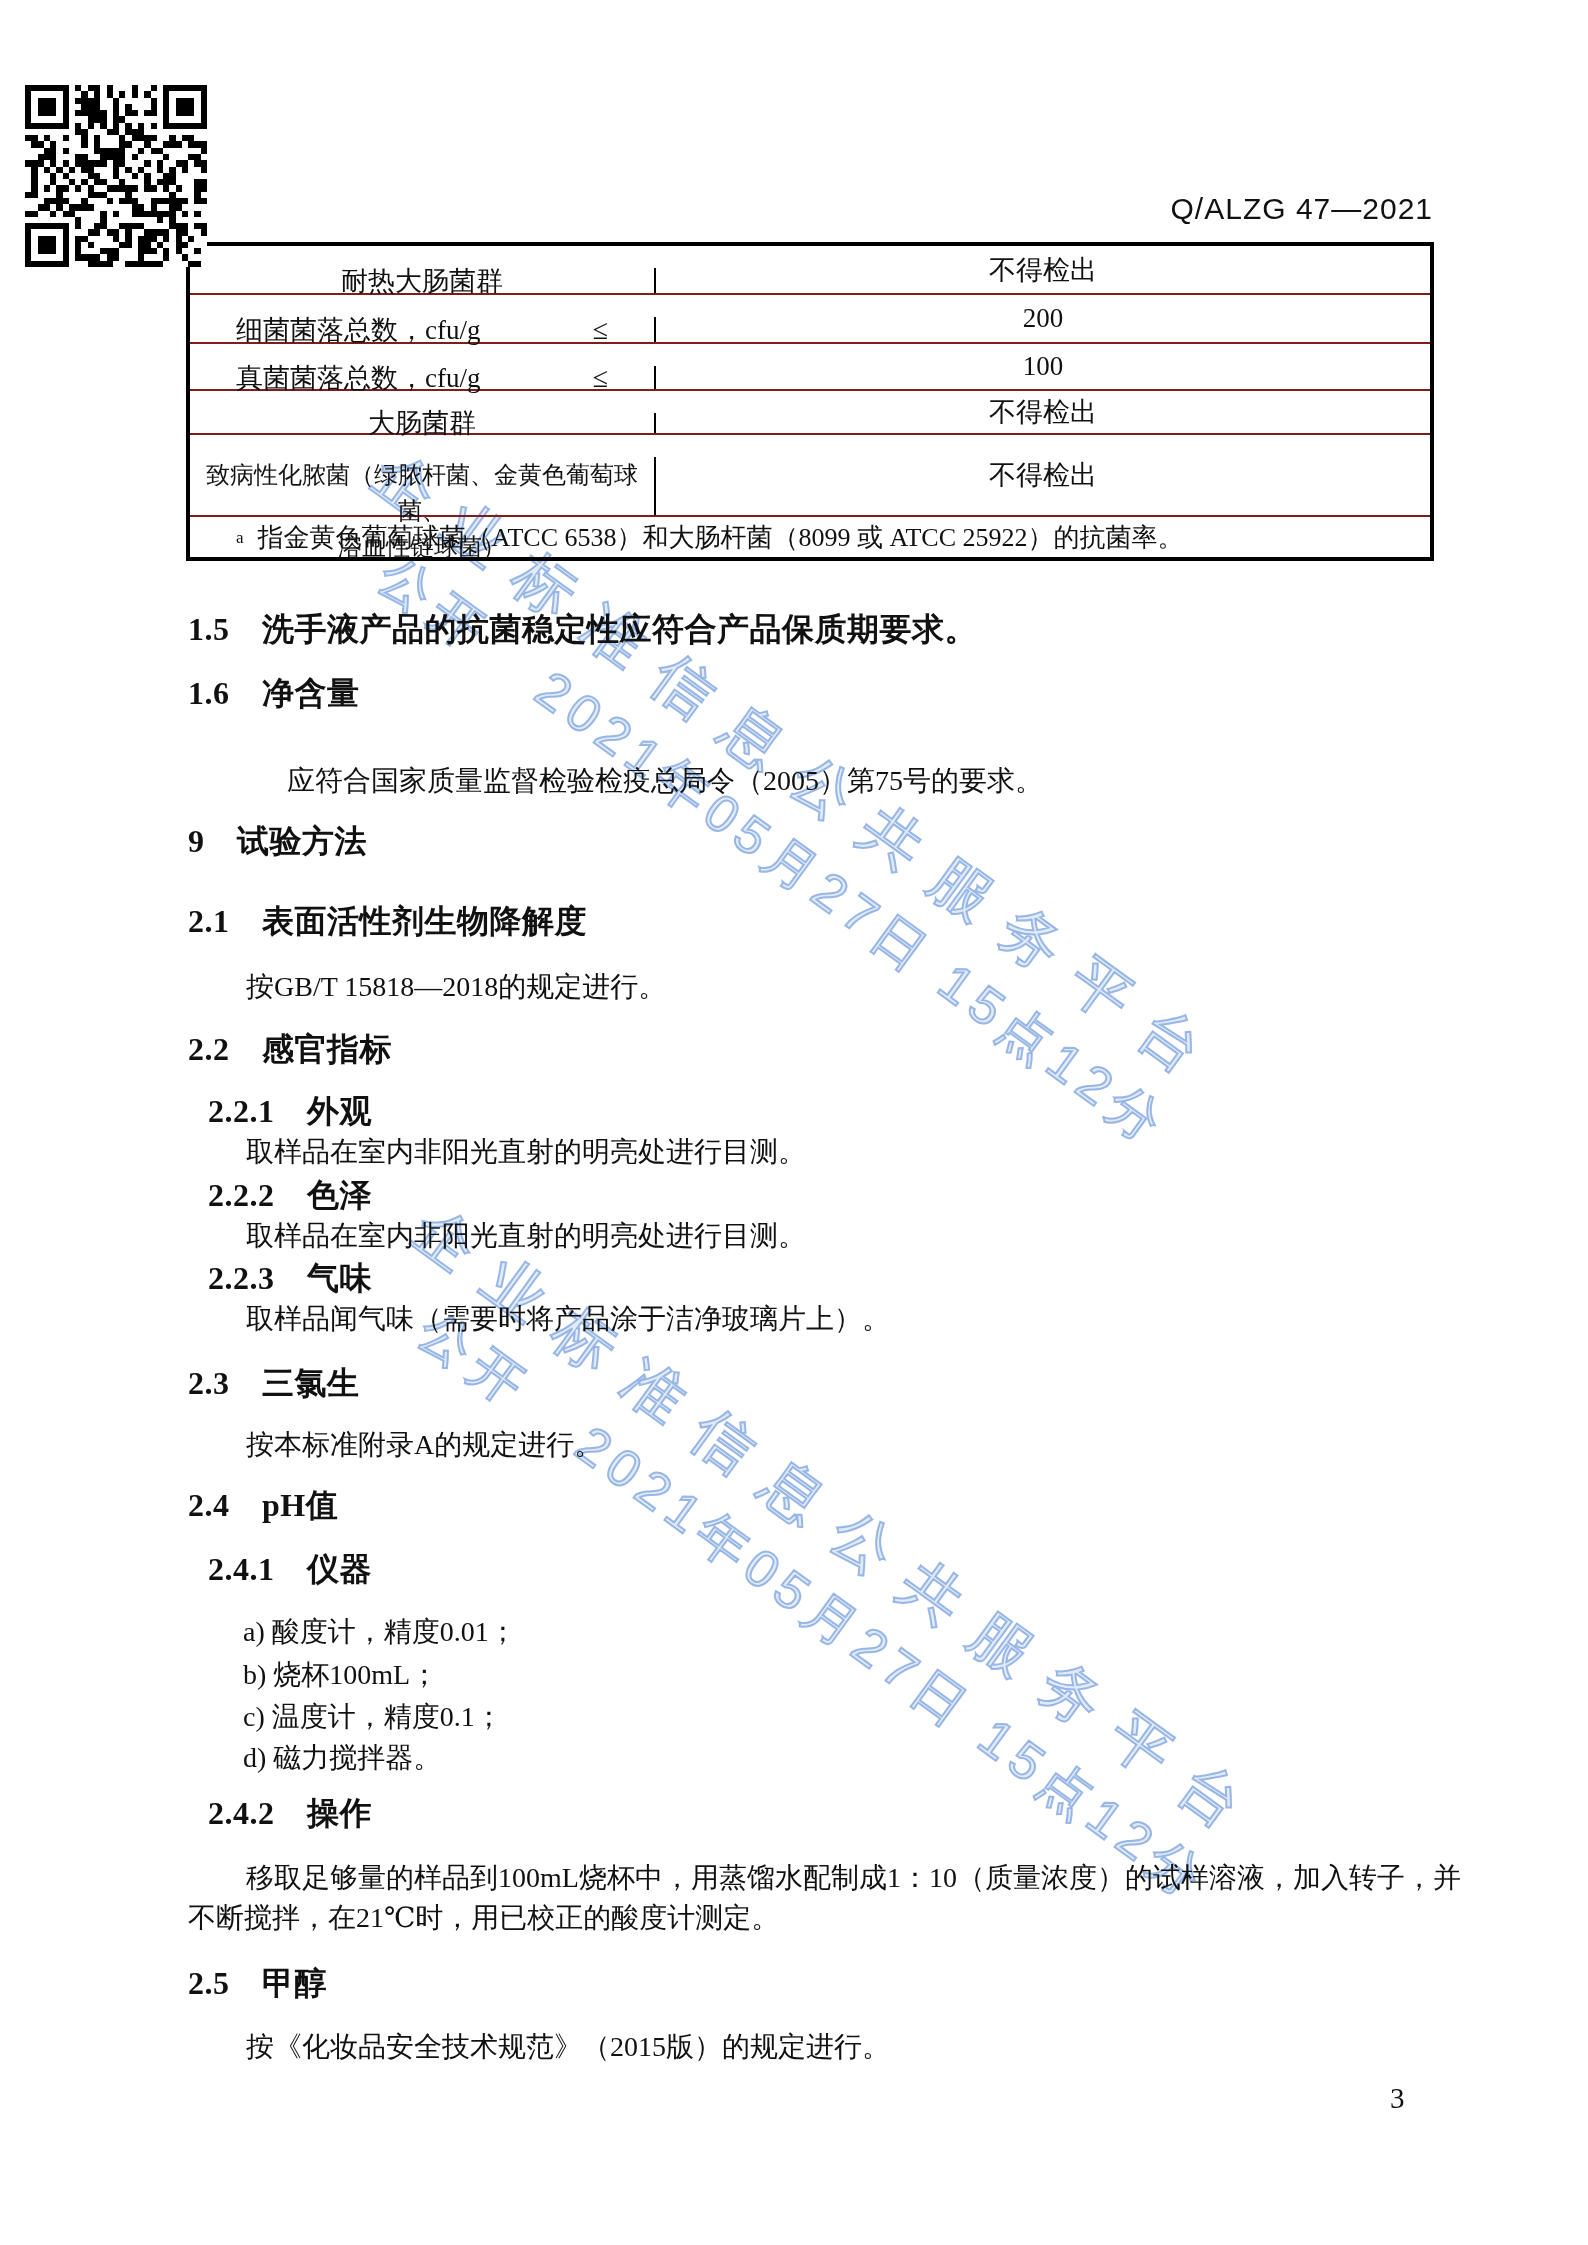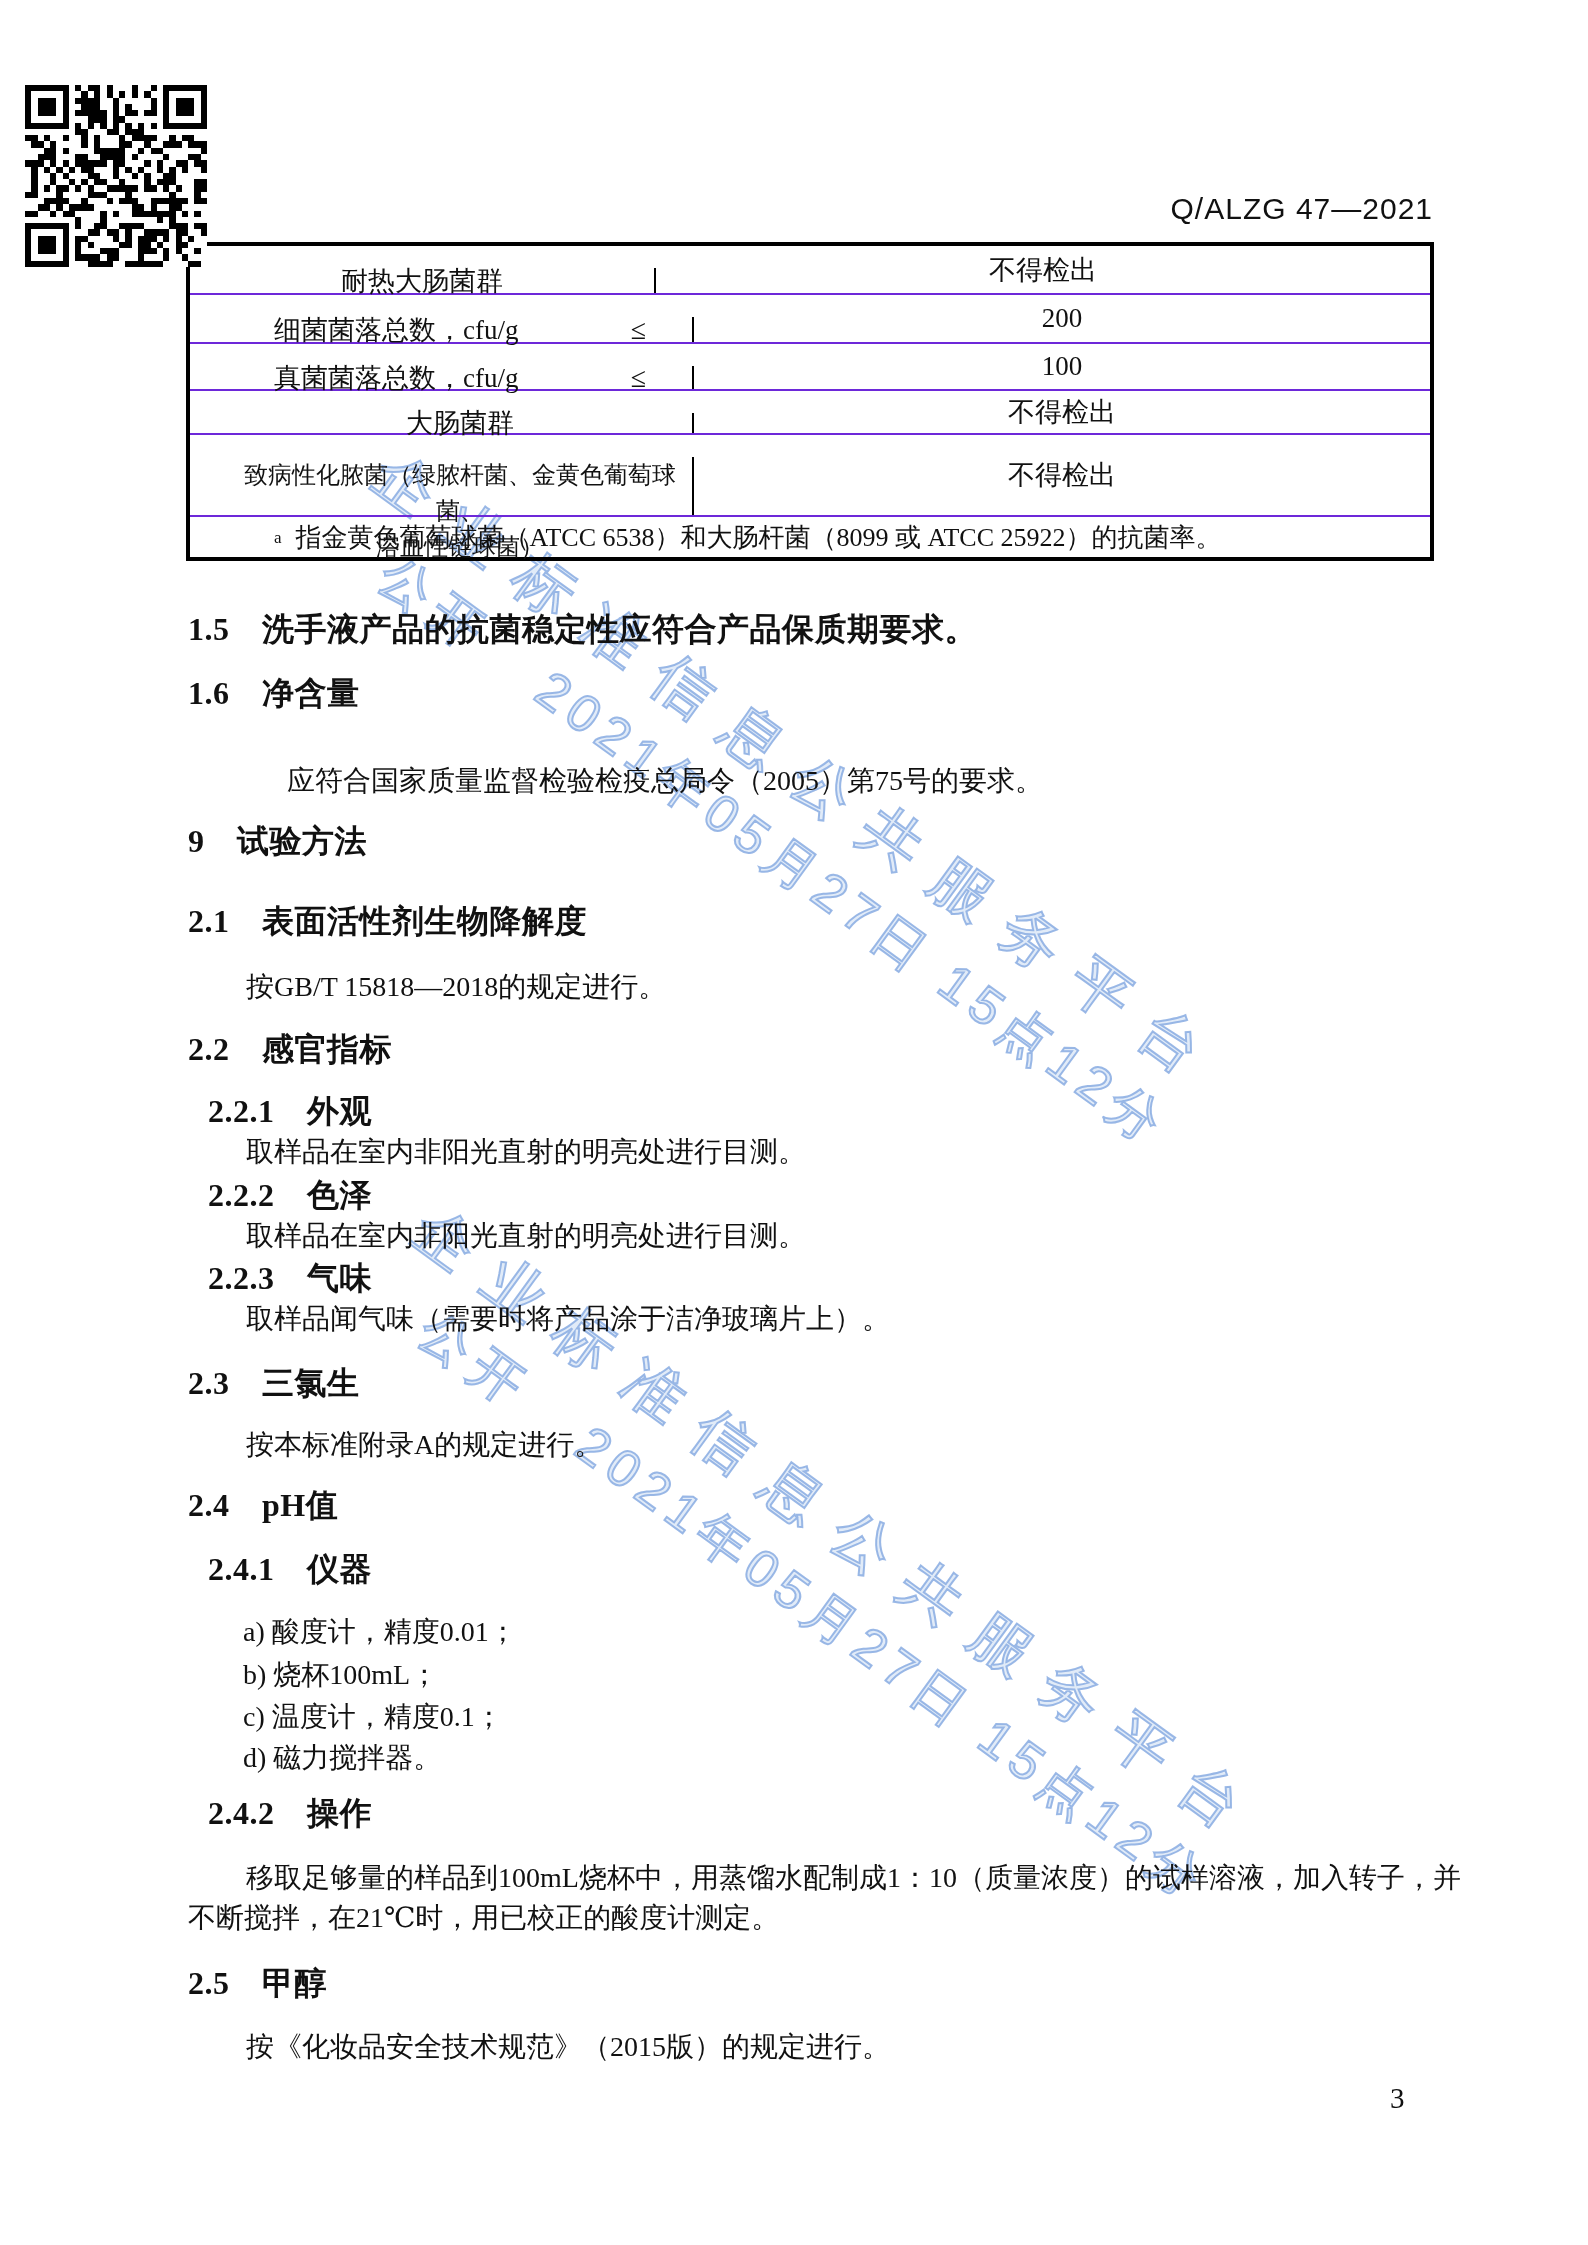--- a/index.html
+++ b/index.html
@@ -29,21 +29,21 @@
   }
   .qr{position:absolute;left:25px;top:85px;width:182px;height:182px;z-index:3;background:#fff;}
   .qr svg{display:block;width:182px;height:182px;background:#fff;}
   
   .tbl{
     position:absolute;left:186px;top:242px;width:1248px;
     border:4px solid #000;box-sizing:border-box;background:transparent;
     font-size:27px;
   }
   .tr{display:flex;align-items:stretch;}
-  .tr + .tr{border-top:2px solid #6d28d9;padding-left:38px;}
+  .tr + .tr{border-top:2px solid #7f1d1d;}
   .td{display:flex;align-items:center;box-sizing:border-box;}
   .c1{width:466px;border-right:2px solid #000;margin-top:22px;}
   .c2{flex:1;justify-content:center;text-align:center;}
   .center{justify-content:center;text-align:center;}
   .between{justify-content:space-between;padding:0 46px;}
   .r1{height:47px;} .r2{height:47px;} .r3{height:45px;} .r4{height:42px;}
   .r5{height:80px;} .rf{height:40px;}
   .r5 .c1{font-size:24px;line-height:36px;flex-direction:column;justify-content:flex-start;text-align:center;}
   .op{font-size:28px;}
   .rf .td{width:100%;padding-left:46px;font-size:26px;}

